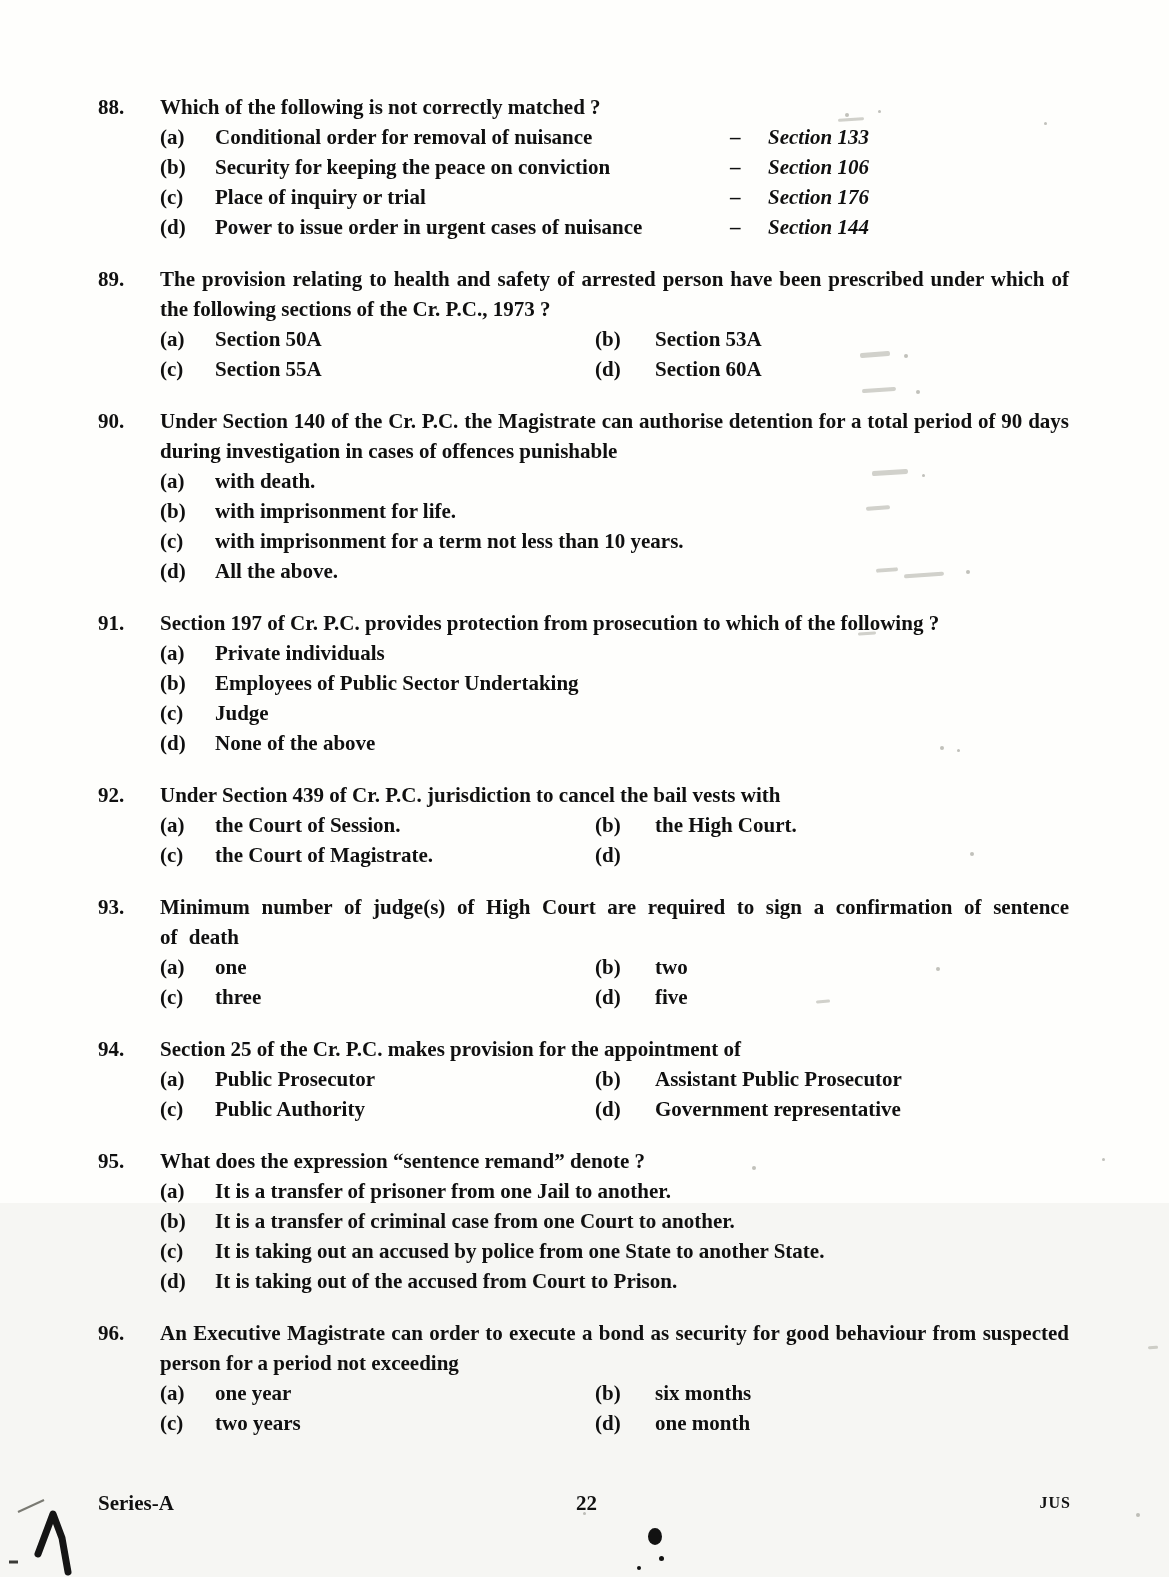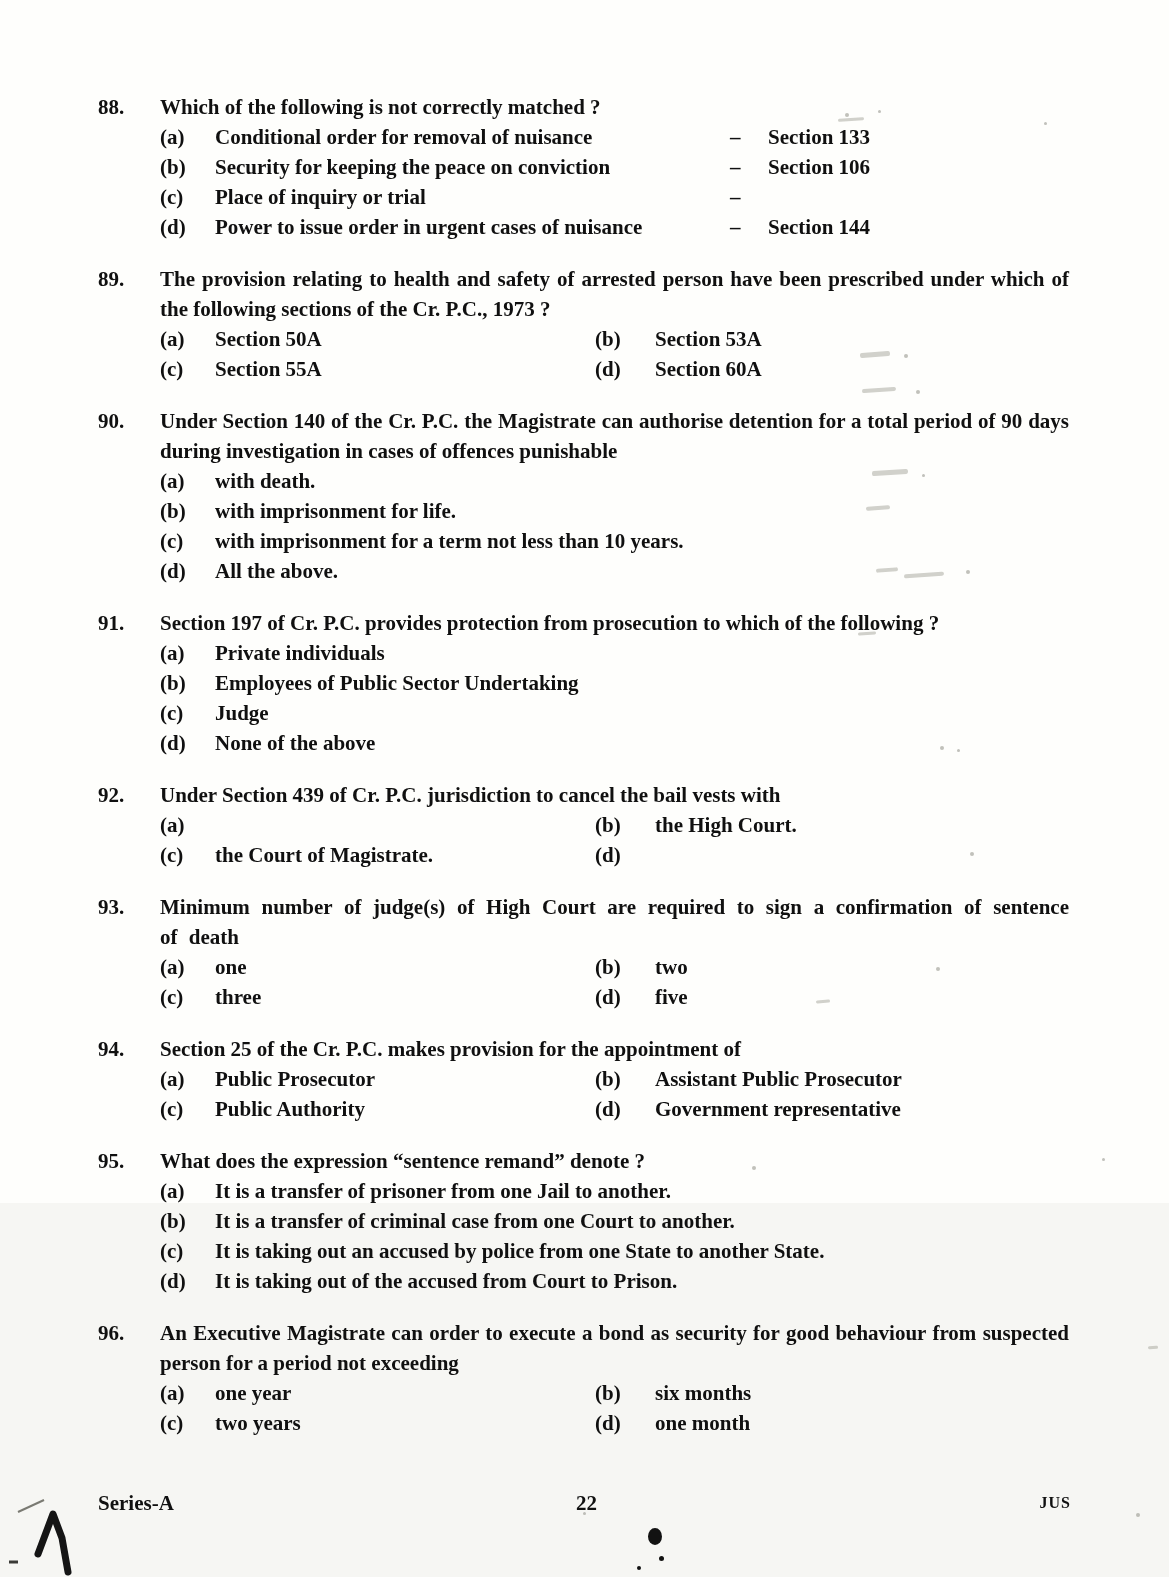--- a/index.html
+++ b/index.html
@@ -31,21 +31,21 @@
   .otxt { flex: 1; min-width: 0; }
 
   .opt-pair { display: flex; }
   .opt-pair .c1 { width: 435px; flex: none; display: flex; }
   .opt-pair .c2 { flex: 1; display: flex; }
   .c2 .olet { width: 60px; }
 
   .match { display: flex; }
   .match .otxt { width: 515px; flex: none; }
   .match .odash { width: 38px; flex: none; }
-  .match .omatch { flex: 1; }
+  .match .omatch { flex: 1; font-style: italic; }
 
   .footer {
     position: absolute; left: 98px; right: 98px; top: 1488px; height: 32px;
   }
   .footer .series { position: absolute; left: 0; top: 0; }
   .footer .pageno { position: absolute; left: 478px; top: 0; }
   .footer .code { position: absolute; right: 0; top: 0; font-size: 16px; letter-spacing: 1px; }
 
   
   .speck { position: absolute; background: #8e8e85; border-radius: 50%; opacity: .55; }
@@ -72,20 +72,21 @@
         <div class="match">
           <span class="olet">(b)</span>
           <span class="otxt">Security for keeping the peace on conviction</span>
           <span class="odash">–</span>
           <span class="omatch">Section 106</span>
         </div>
         <div class="match">
           <span class="olet">(c)</span>
           <span class="otxt">Place of inquiry or trial</span>
           <span class="odash">–</span>
+          <span class="omatch">Section 176</span>
         </div>
         <div class="match">
           <span class="olet">(d)</span>
           <span class="otxt">Power to issue order in urgent cases of nuisance</span>
           <span class="odash">–</span>
           <span class="omatch">Section 144</span>
         </div>
       </div>
     </div>
 
@@ -162,20 +163,21 @@
       </div>
     </div>
 
     <div class="q">
       <span class="qnum">92.</span>
       <div class="qbody">
         <div class="qtext">Under Section 439 of Cr. P.C. jurisdiction to cancel the bail vests with</div>
         <div class="opt-pair">
           <div class="c1">
             <span class="olet">(a)</span>
+            <span class="otxt">the Court of Session.</span>
           </div>
           <div class="c2">
             <span class="olet">(b)</span>
             <span class="otxt">the High Court.</span>
           </div>
         </div>
         <div class="opt-pair">
           <div class="c1">
             <span class="olet">(c)</span>
             <span class="otxt">the Court of Magistrate.</span>

